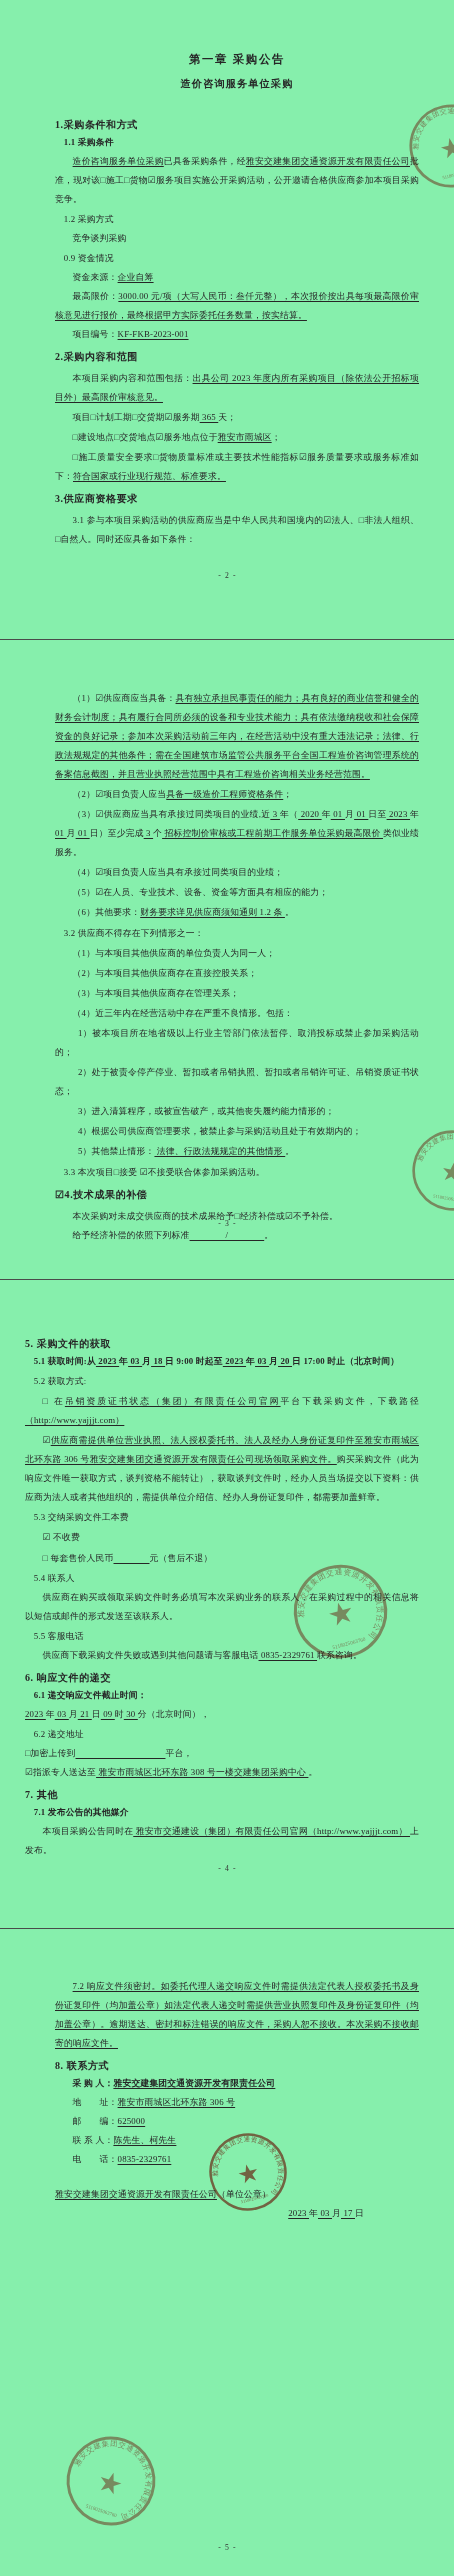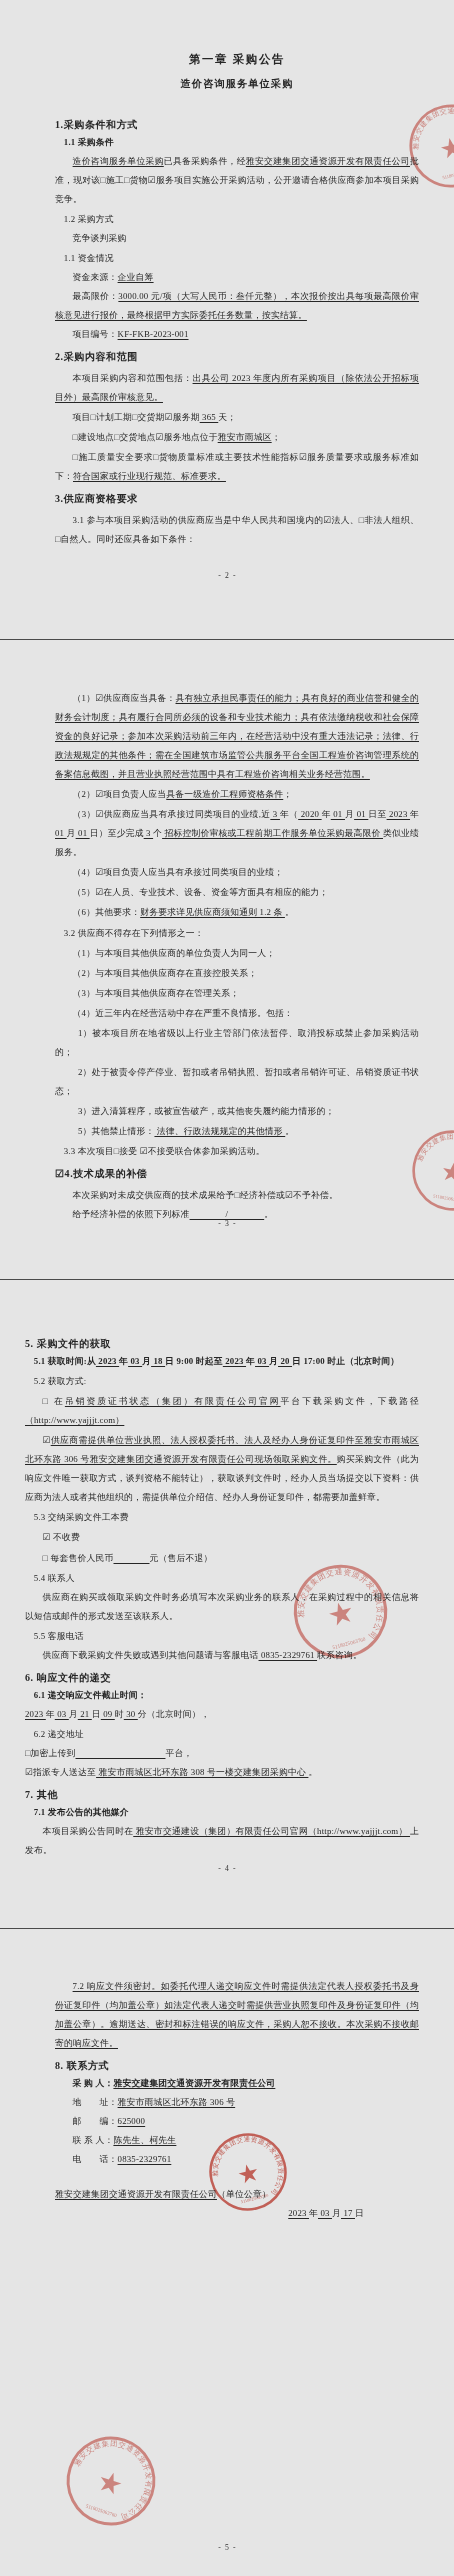--- a/index.html
+++ b/index.html
@@ -1,18 +1,18 @@
 <!DOCTYPE html>
 <html style="font-size:9px"><head>
 <meta charset="utf-8">
 <style>
   html,body{margin:0;padding:0;background:#ffffff;}
   body{width:455px;font-family:"Liberation Serif","DejaVu Serif",serif;color:#262626;}
   .doc{width:455px;}
-  .page{position:relative;width:455px;background:#e5e5e5;overflow:hidden;box-sizing:border-box;}
+  .page{position:relative;width:455px;background:#86efac;overflow:hidden;box-sizing:border-box;}
   .page.sep{border-bottom:1.7px solid #4a4a4a;}
   .pg1{height:640px;}
   .pg2{height:640px;}
   .pg3{height:649px;}
   .pg4{height:647px;}
   .content{padding:0 36px 0 55px;}
   p{margin:0;font-size:8.8px;line-height:19px;text-align:justify;letter-spacing:0.2px;}
   .ind{text-indent:2em;}
   .ind3{text-indent:2.6em;}
   .doc-title{font-size:11.4px;font-weight:700;text-align:center;letter-spacing:1.7px;line-height:17px;text-indent:0;}
@@ -43,21 +43,21 @@
   <div class="page pg1 sep">
     <div class="content pt1">
       <p class="doc-title">第一章  采购公告</p>
       <p class="doc-sub">造价咨询服务单位采购</p>
 
       <p class="h" style="margin-top:24px">1.采购条件和方式</p>
       <p class="sub gap-l">1.1 采购条件</p>
       <p class="ind"><span class="u">造价咨询服务单位采购</span><span>已具备采购条件，经</span><span class="u">雅安交建集团交通资源开发有限责任公司</span><span>批准，现对该□施工□货物☑服务项目实施公开采购活动，公开邀请合格供应商参加本项目采购竞争。</span></p>
       <p class="sub gap-s">1.2 采购方式</p>
       <p class="ind">竞争谈判采购</p>
-      <p class="sub gap-s">1.1 资金情况</p>
+      <p class="sub gap-s">0.9 资金情况</p>
       <p class="ind"><span>资金来源：</span><span class="u">企业自筹</span></p>
       <p class="ind"><span>最高限价：</span><span class="u">3000.00 元/项（大写人民币：叁仟元整），本次报价按出具每项最高限价审核意见进行报价，最终根据甲方实际委托任务数量，按实结算。</span></p>
       <p class="ind"><span>项目编号：</span><span class="u">KF-FKB-2023-001</span></p>
 
       <p class="h gap-m">2.采购内容和范围</p>
       <p class="ind gap-m"><span>本项目采购内容和范围包括：</span><span class="u">出具公司 2023 年度内所有采购项目（除依法公开招标项目外）最高限价审核意见。</span></p>
       <p class="ind gap-s"><span>项目□计划工期□交货期☑服务期</span><span class="u"> 365 </span><span>天；</span></p>
       <p class="ind gap-s"><span>□建设地点□交货地点☑服务地点位于</span><span class="u">雅安市雨城区</span><span>；</span></p>
       <p class="ind gap-s"><span>□施工质量安全要求□货物质量标准或主要技术性能指标☑服务质量要求或服务标准如下：</span><span class="u">符合国家或行业现行规范、标准要求。</span></p>
 
@@ -86,20 +86,21 @@
       <p class="ind gap-s">（5）☑在人员、专业技术、设备、资金等方面具有相应的能力；</p>
       <p class="ind gap-s"><span>（6）其他要求：</span><span class="u">财务要求详见供应商须知通则 1.2 条 </span><span>。</span></p>
       <p class="sub gap-s">3.2 供应商不得存在下列情形之一：</p>
       <p class="ind gap-s">（1）与本项目其他供应商的单位负责人为同一人；</p>
       <p class="ind gap-s">（2）与本项目其他供应商存在直接控股关系；</p>
       <p class="ind gap-s">（3）与本项目其他供应商存在管理关系；</p>
       <p class="ind gap-s">（4）近三年内在经营活动中存在严重不良情形。包括：</p>
       <p class="ind3 gap-s">1）被本项目所在地省级以上行业主管部门依法暂停、取消投标或禁止参加采购活动的；</p>
       <p class="ind3 gap-s">2）处于被责令停产停业、暂扣或者吊销执照、暂扣或者吊销许可证、吊销资质证书状态；</p>
       <p class="ind3 gap-s">3）进入清算程序，或被宣告破产，或其他丧失履约能力情形的；</p>
+      <p class="ind3 gap-s">4）根据公司供应商管理要求，被禁止参与采购活动且处于有效期内的；</p>
       <p class="ind3 gap-s"><span>5）其他禁止情形：</span><span class="u"> 法律、行政法规规定的其他情形 </span><span>。</span></p>
       <p class="sub gap-s">3.3 本次项目□接受 ☑不接受联合体参加采购活动。</p>
       <p class="h gap-m">☑4.技术成果的补偿</p>
       <p class="ind gap-m">本次采购对未成交供应商的技术成果给予□经济补偿或☑不予补偿。</p>
       <p class="ind"><span>给予经济补偿的依照下列标准</span><span class="u">　　　　/　　　　</span><span>。</span></p>
     </div>
     <div class="footer" style="top:579px">- 3 -</div>
 
     <div class="stamp op-soft" style="left:410px;top:488px;transform:rotate(10deg)">
       <svg width="85" height="85" viewBox="0 0 160 160" aria-hidden="true">

